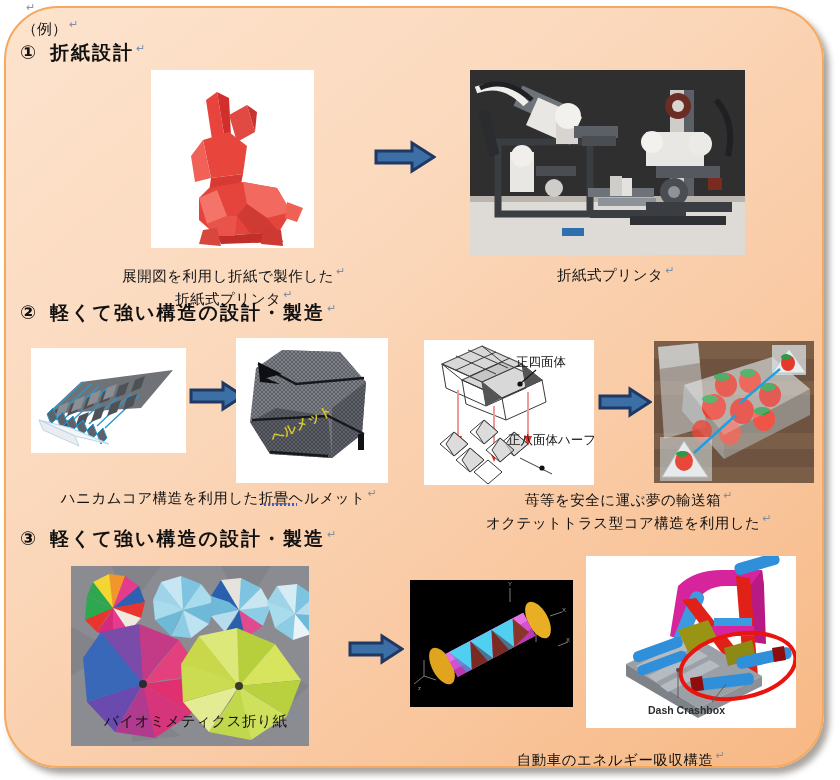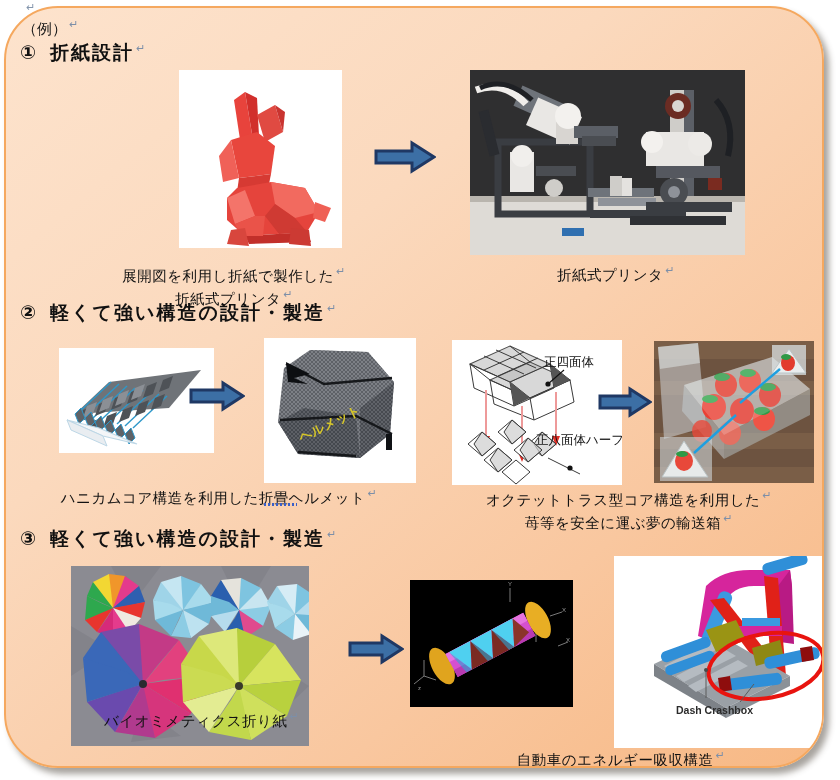--- a/index.html
+++ b/index.html
@@ -48,21 +48,21 @@
 
   .caption{
     position:absolute;text-align:center;
     font-size:14.5px;color:#111;line-height:1.45;
     font-family:"Liberation Serif","DejaVu Serif",serif;
     letter-spacing:.5px;white-space:nowrap;
   }
 
   
   .media{position:absolute;background:#fff;overflow:hidden;}
-  .media.white{background:#fff;margin-left:28px;}
+  .media.white{background:#fff;}
   .media.black{background:#000;}
 
   
   .arrow{position:absolute;}
   .arrow svg{display:block;}
 </style>
 </head>
 <body>
 
 <div class="page">
@@ -375,22 +375,22 @@
         <ellipse cx="28" cy="113" rx="6" ry="3" fill="#2e9a46"></ellipse>
 
         <g stroke="#1e9fe0" stroke-width="2.4" fill="none">
           <path d="M86 62 L126 28"></path>
           <path d="M40 112 L82 74"></path>
         </g>
       </svg>
     </div>
 
     <div class="caption" style="left:458px;top:480px;width:330px;">
+      <div><span>苺等を安全に運ぶ夢の輸送箱</span><span class="pilcrow">↵</span></div>
       <div><span>オクテットトラス型コア構造を利用した</span><span class="pilcrow">↵</span></div>
-      <div><span>苺等を安全に運ぶ夢の輸送箱</span><span class="pilcrow">↵</span></div>
     </div>
 
     <div class="heading" style="top:518px;">
       <span class="num">③</span><span>軽くて強い構造の設計・製造</span><span class="pilcrow">↵</span>
     </div>
 
     <div class="media" style="left:65px;top:558px;width:238px;height:180px;">
       <svg width="238" height="180" viewBox="0 0 238 180">
         <rect width="238" height="180" fill="#8b8b92"></rect>
         <g fill="#7e7e86" opacity=".6">
@@ -524,21 +524,21 @@
           </g>
           <g fill="#2aa8d8" opacity=".6">
             <polygon points="40,52 52,78 46,78"></polygon>
             <polygon points="64,52 76,78 70,78"></polygon>
             <polygon points="88,52 100,78 94,78"></polygon>
           </g>
         </g>
       </svg>
     </div>
 
-    <div class="media white" style="left:580px;top:548px;width:210px;height:192px;">
+    <div class="media white" style="left:580px;top:548px;width:210px;height:172px;">
       <svg width="210" height="172" viewBox="0 0 210 172">
         <rect width="210" height="172" fill="#fff"></rect>
 
         <path d="M92 30 Q108 14 136 14 L176 14 L178 30 L140 30 Q118 30 110 48 L100 86 L84 80 Z" fill="#d6259c"></path>
         <path d="M176 14 L178 30 L180 88 L166 86 L164 30 Z" fill="#b81a84"></path>
 
         <rect x="148" y="2" width="46" height="12" rx="5" fill="#2f8fd8" transform="rotate(-16 171 8)"></rect>
         <rect x="96" y="34" width="14" height="56" rx="6" fill="#3b9ae0" transform="rotate(22 103 62)"></rect>
 
         <path d="M96 44 L110 42 L162 108 L150 116 Z" fill="#e02118"></path>

